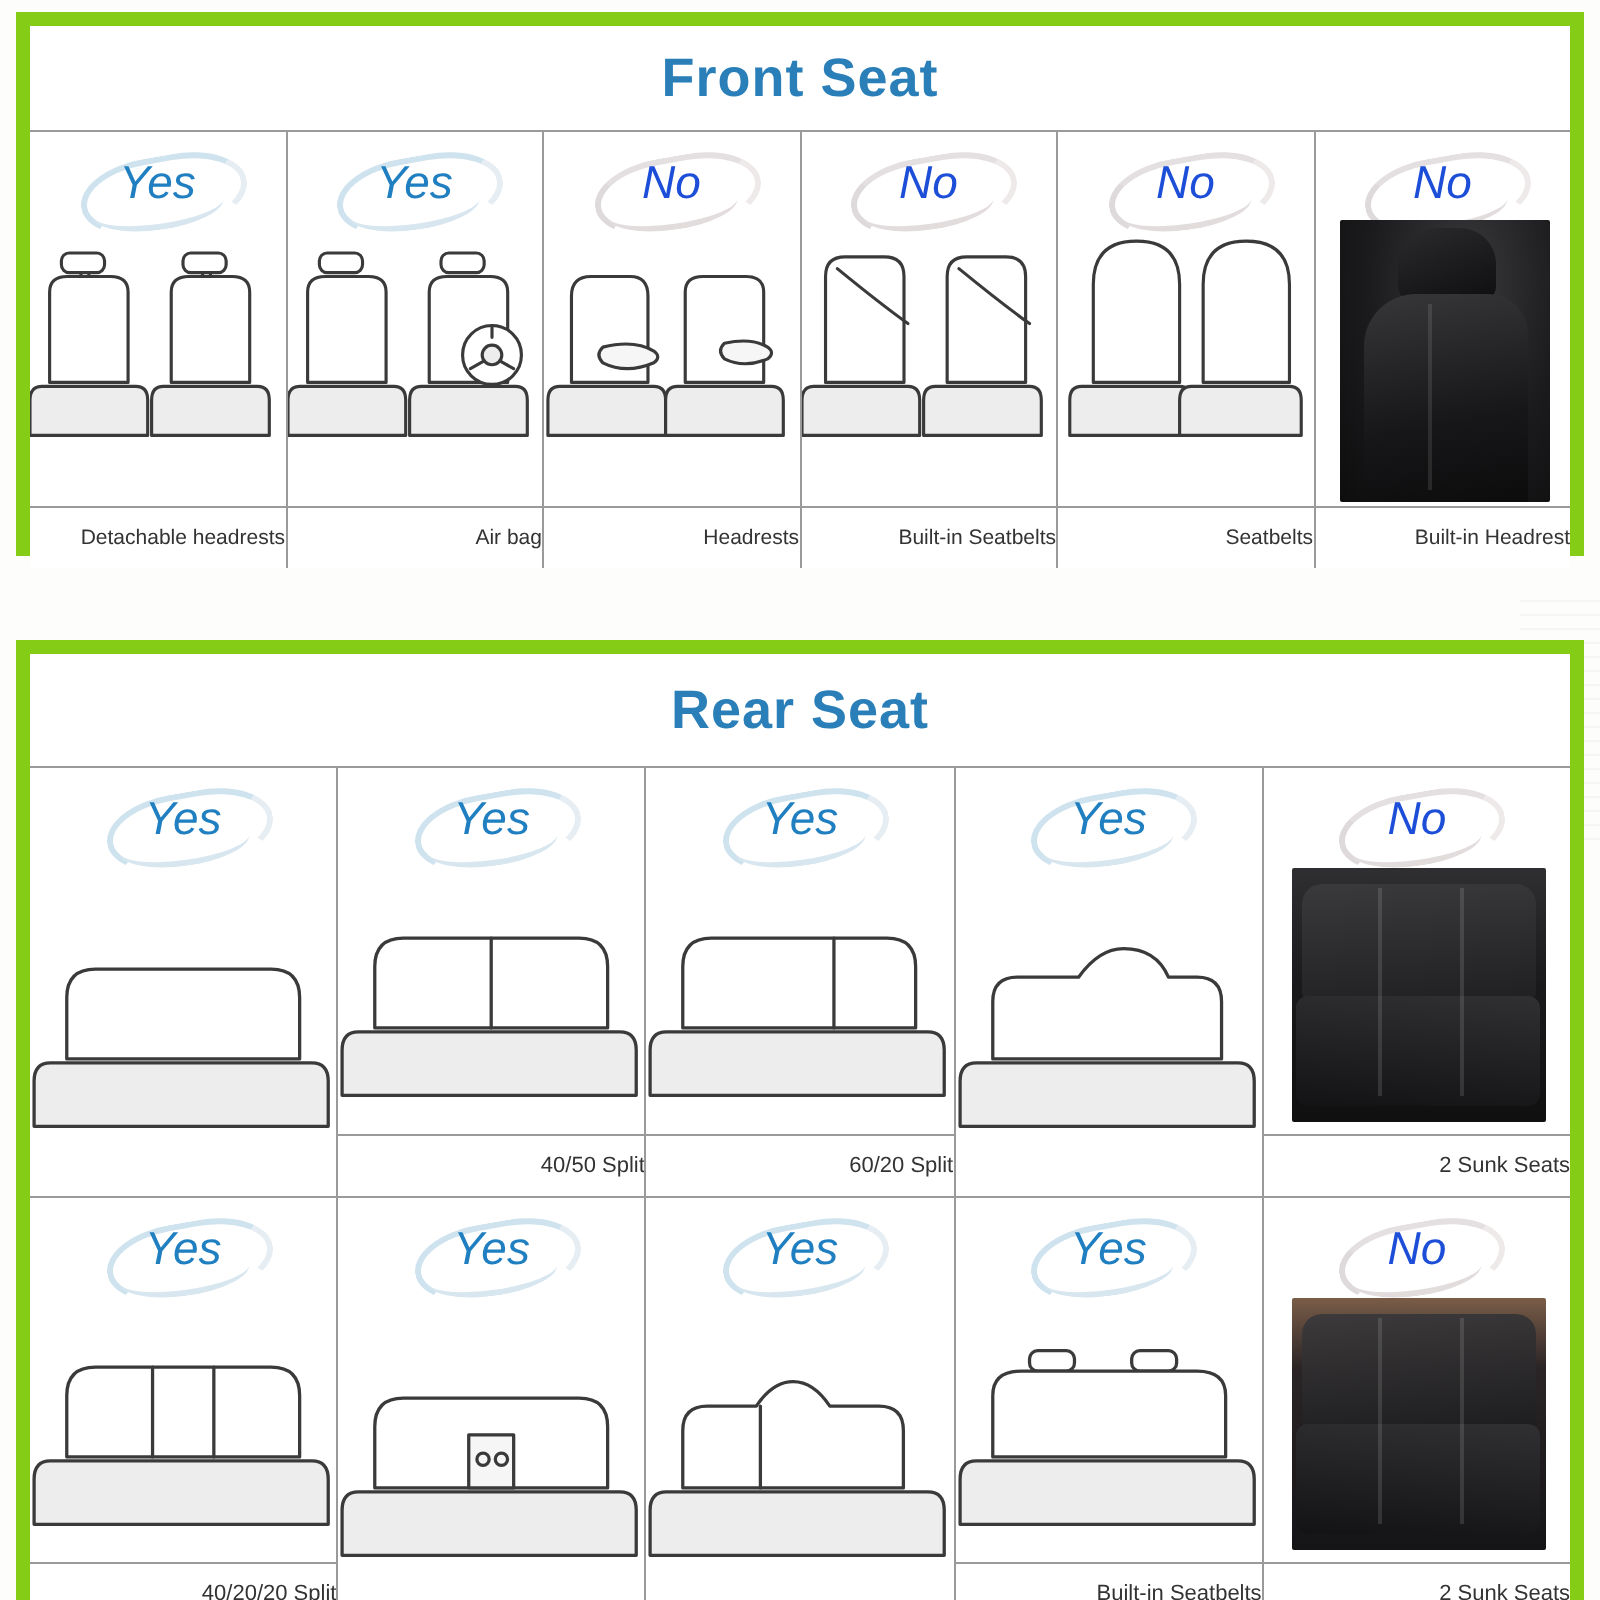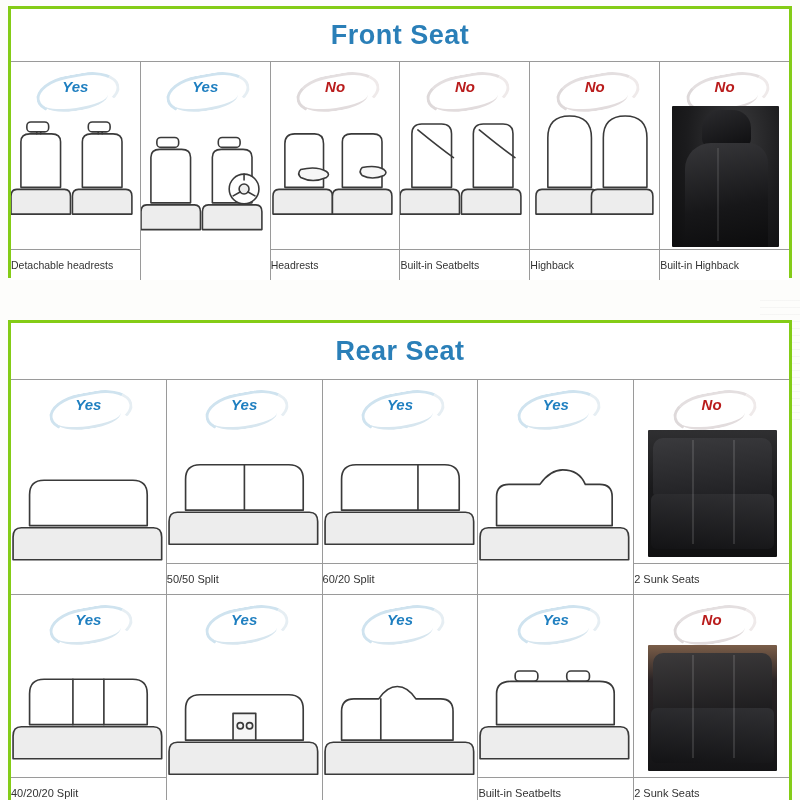--- a/index.html
+++ b/index.html
@@ -19,21 +19,21 @@
     width: 800px;
     height: 800px;
     background: #fdfdfb;
   }
 
   
   .section {
     position: absolute;
     left: 8px;
     width: 784px;
-    border: 3px solid #84cc16;
+    border: 7px solid #84cc16;
     background: #ffffff;
     box-sizing: border-box;
   }
   #front-seat-section { top: 6px; height: 272px; }
   #rear-seat-section  { top: 320px; height: 486px; }
 
   .section-title {
     height: 52px;
     line-height: 52px;
     text-align: center;
@@ -67,21 +67,21 @@
   .cell:last-child { border-right: none; }
 
   .cell-art {
     position: relative;
     flex: 1 1 auto;
     overflow: hidden;
   }
   .cell-caption {
     height: 30px;
     line-height: 30px;
-    text-align: left;
+    text-align: right;
     font-size: 11px;
     color: #333;
     border-top: 1px solid #9a9a9a;
     white-space: nowrap;
     overflow: hidden;
   }
   #front-seat-section .cell-caption { font-size: 10.5px; }
 
   
   .stamp {
@@ -89,28 +89,28 @@
     top: 8px;
     left: 50%;
     transform: translateX(-50%);
     width: 86px;
     height: 42px;
     text-align: center;
   }
   .stamp .word {
     position: relative;
     z-index: 3;
-    font-size: 15px;
-    font-weight: bold;
+    font-size: 23px;
+    font-weight: normal;
     font-style: italic;
     line-height: 34px;
     display: inline-block;
   }
   .stamp.yes .word { color: #1f7fc0; }
-  .stamp.no  .word { color: #b91c1c; }
+  .stamp.no  .word { color: #1d4ed8; }
   .stamp .swoosh {
     position: absolute;
     left: 4px;
     top: 4px;
     width: 78px;
     height: 32px;
     border: 3px solid transparent;
     border-radius: 50%/60%;
     z-index: 1;
   }
@@ -277,20 +277,21 @@
             <path class="ln fill-grey" d="M6 92 h48 q6 0 6 7 v18 h-60 v-18 q0 -7 6 -7 z"></path>
             <rect class="ln fill-light" x="78" y="24" width="22" height="10" rx="4"></rect>
             <path class="ln fill-light" d="M72 44 q0 -8 9 -8 h22 q9 0 9 8 v46 h-40 z"></path>
             <path class="ln fill-grey" d="M68 92 h48 q6 0 6 7 v18 h-60 v-18 q0 -7 6 -7 z"></path>
 
             <circle class="ln fill-light" cx="104" cy="76" r="15"></circle>
             <circle class="ln fill-grey" cx="104" cy="76" r="5"></circle>
             <path class="ln" d="M104 61 v6 M93 83 l7 -4 M115 83 l-7 -4"></path>
           </svg>
         </div>
+        <div class="cell-caption">Air bag</div>
       </div>
 
       <div class="cell">
         <div class="cell-art">
           <div class="stamp no">
             <span class="swoosh"></span>
             <span class="swoosh2"></span>
             <span class="word">No</span>
           </div>
           <svg class="art-svg" viewBox="0 0 130 150" preserveAspectRatio="xMidYMid meet">
@@ -332,37 +333,37 @@
             <span class="swoosh2"></span>
             <span class="word">No</span>
           </div>
           <svg class="art-svg" viewBox="0 0 130 150" preserveAspectRatio="xMidYMid meet">
             <path class="ln fill-light" d="M18 40 q0 -22 22 -22 q22 0 22 22 v50 h-44 z"></path>
             <path class="ln fill-grey" d="M12 92 h50 q6 0 6 7 v18 h-62 v-18 q0 -7 6 -7 z"></path>
             <path class="ln fill-light" d="M74 40 q0 -22 22 -22 q22 0 22 22 v50 h-44 z"></path>
             <path class="ln fill-grey" d="M68 92 h50 q6 0 6 7 v18 h-62 v-18 q0 -7 6 -7 z"></path>
           </svg>
         </div>
-        <div class="cell-caption">Highback</div>
+        <div class="cell-caption">Seatbelts</div>
       </div>
 
       <div class="cell">
         <div class="cell-art">
           <div class="stamp no">
             <span class="swoosh"></span>
             <span class="swoosh2"></span>
             <span class="word">No</span>
           </div>
           <div class="photo photo-front">
             <div class="hr"></div>
             <div class="bd"></div>
             <div class="seam"></div>
           </div>
         </div>
-        <div class="cell-caption">Built-in Highback</div>
+        <div class="cell-caption">Built-in Headrest</div>
       </div>
 
     </div>
   </div>
 
   <div class="section" id="rear-seat-section">
     <div class="section-title">Rear Seat</div>
 
     <div class="row">
 
@@ -386,21 +387,21 @@
             <span class="swoosh"></span>
             <span class="swoosh2"></span>
             <span class="word">Yes</span>
           </div>
           <svg class="art-svg" viewBox="0 0 150 130" preserveAspectRatio="xMidYMid meet">
             <path class="ln fill-light" d="M18 56 q0 -14 14 -14 h86 q14 0 14 14 v30 h-114 z"></path>
             <path class="ln" d="M75 42 v44"></path>
             <path class="ln fill-grey" d="M10 88 h128 q8 0 8 9 v22 h-144 v-22 q0 -9 8 -9 z"></path>
           </svg>
         </div>
-        <div class="cell-caption">50/50 Split</div>
+        <div class="cell-caption">40/50 Split</div>
       </div>
 
       <div class="cell">
         <div class="cell-art">
           <div class="stamp yes">
             <span class="swoosh"></span>
             <span class="swoosh2"></span>
             <span class="word">Yes</span>
           </div>
           <svg class="art-svg" viewBox="0 0 150 130" preserveAspectRatio="xMidYMid meet">

